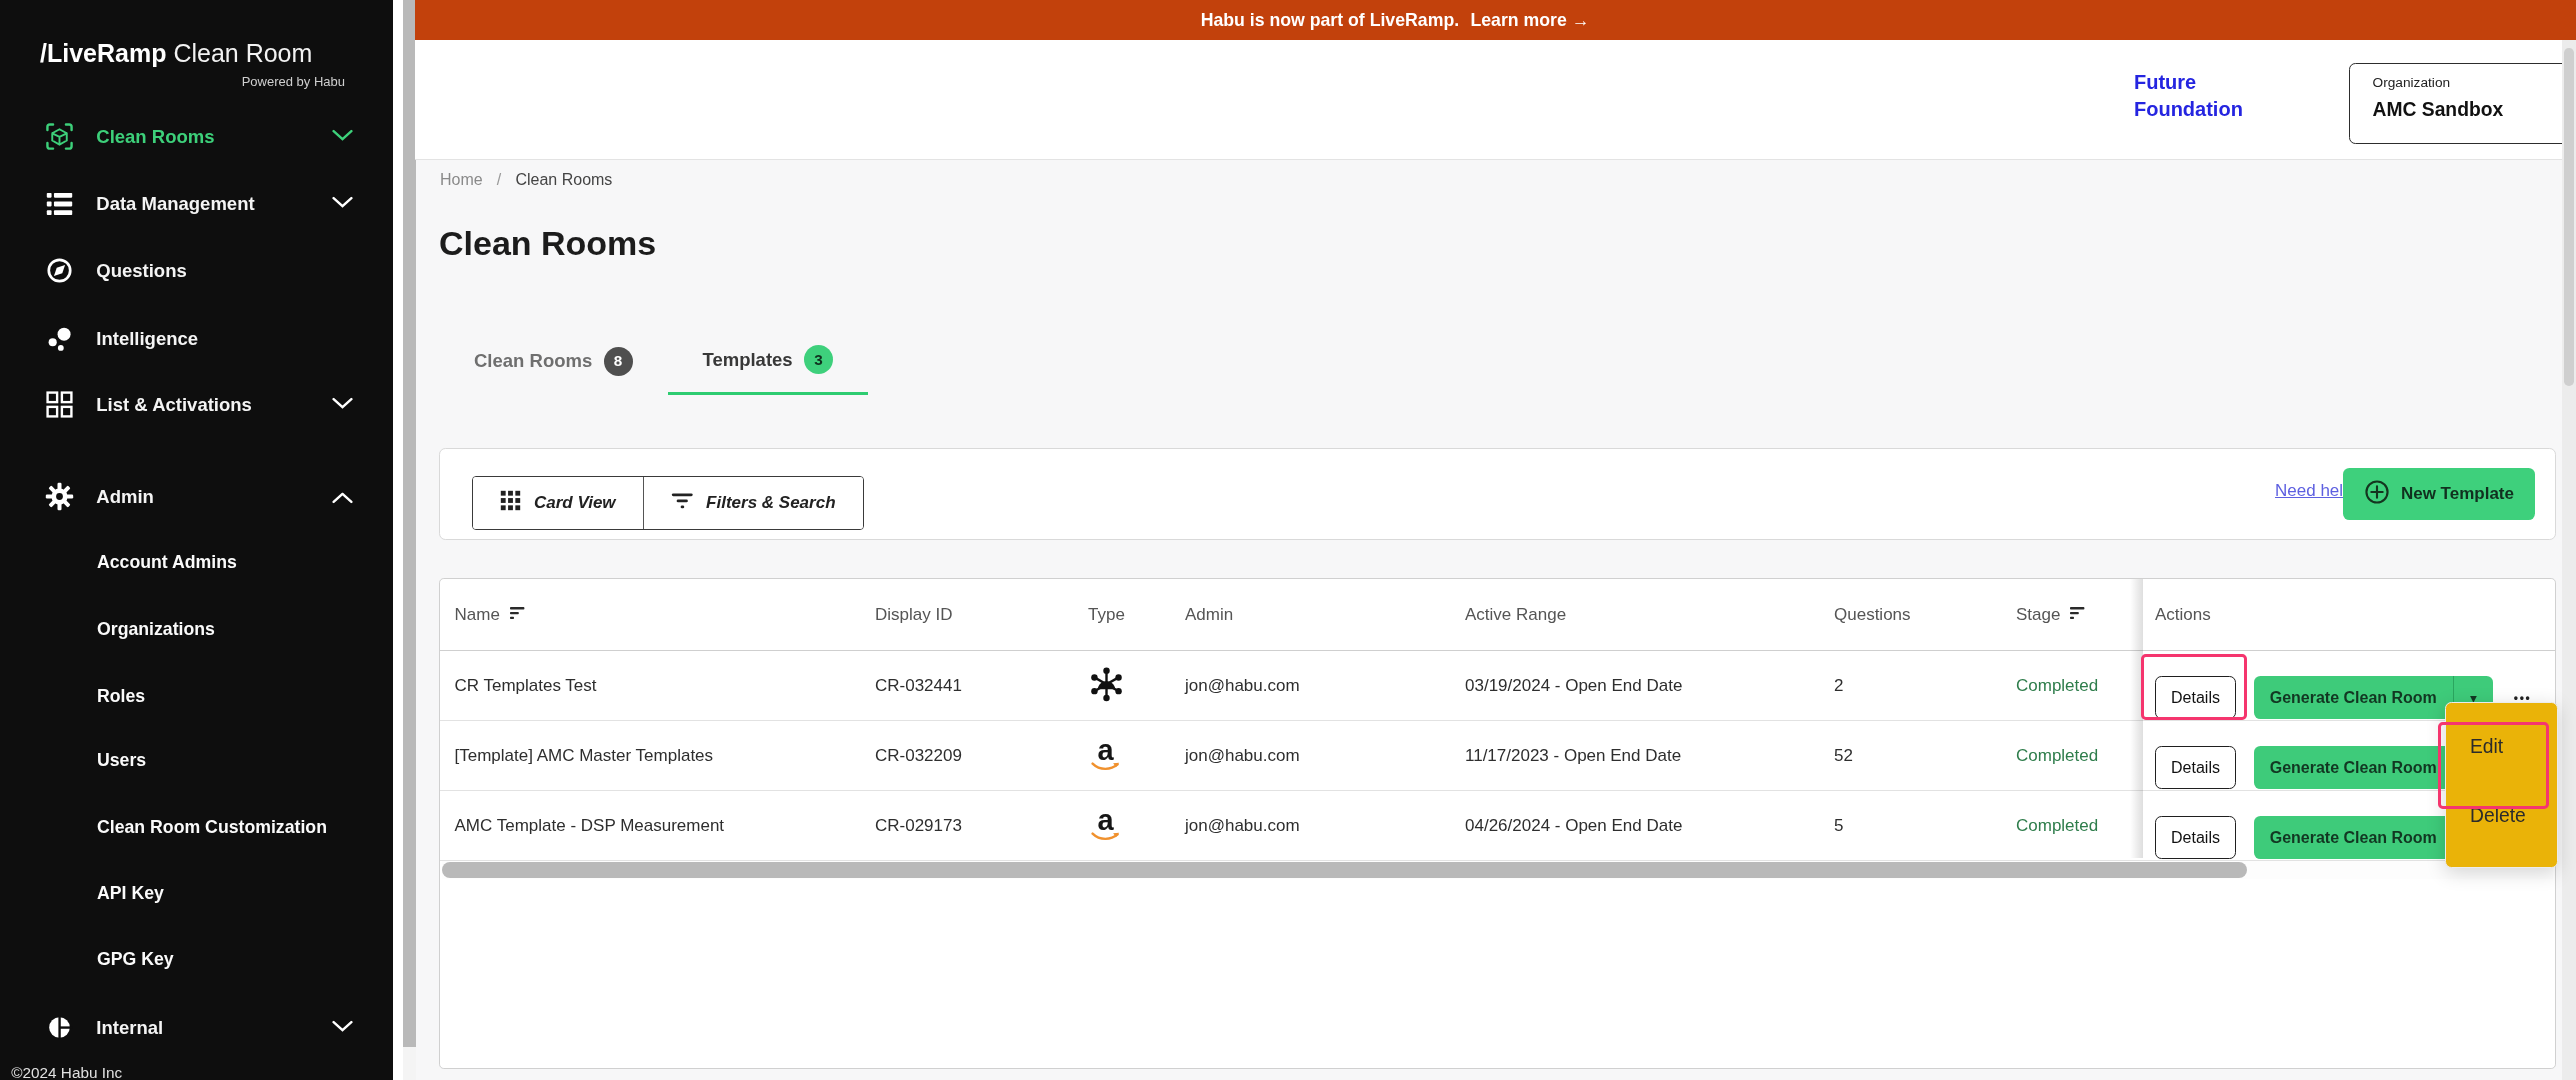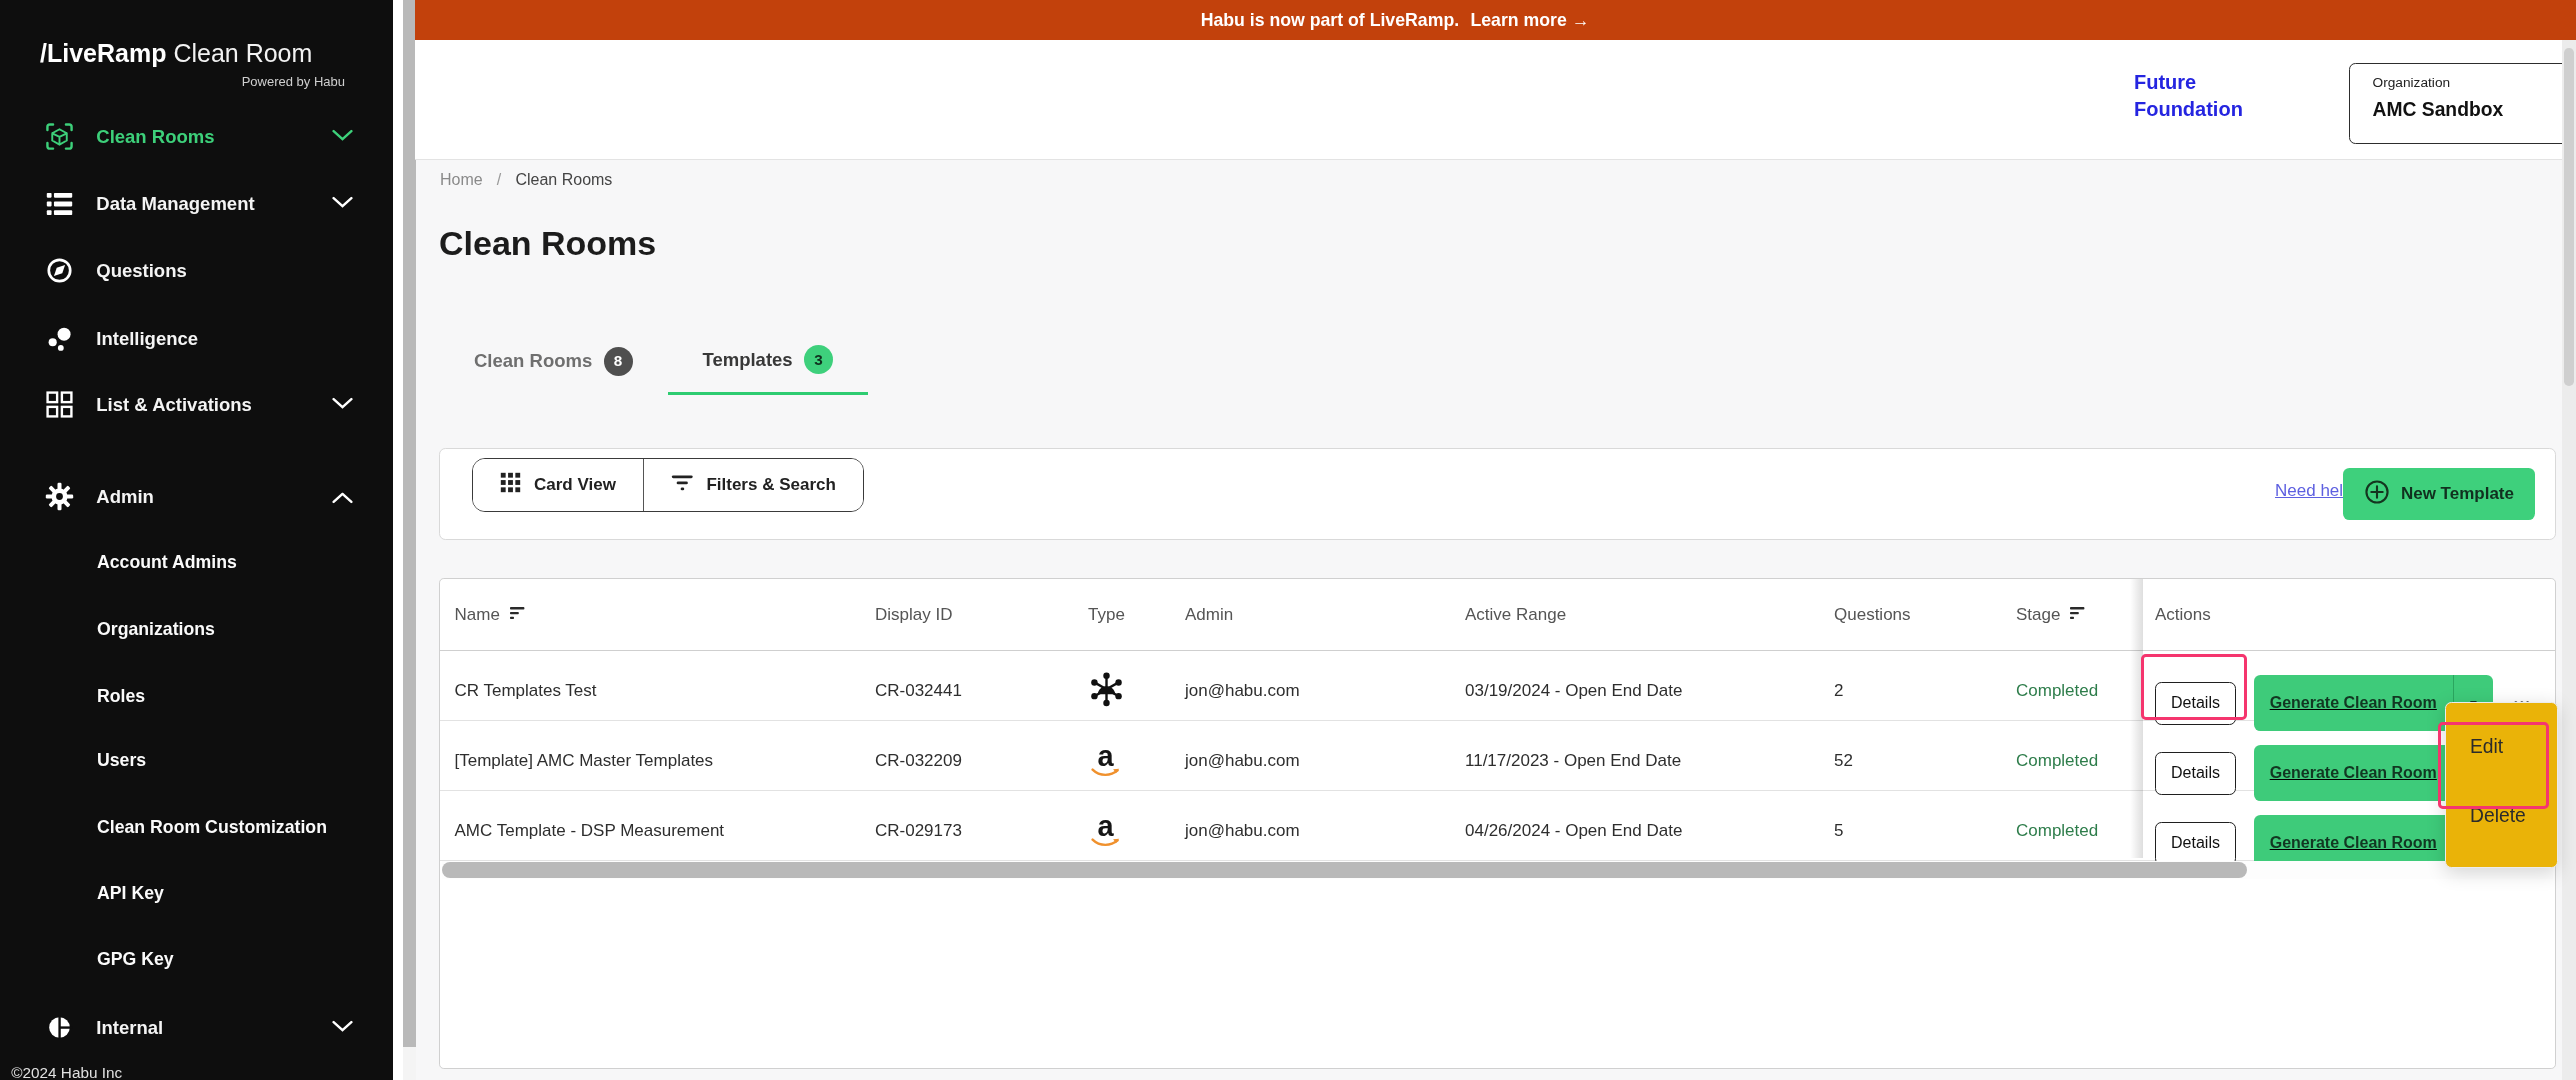--- a/index.html
+++ b/index.html
@@ -48,42 +48,42 @@
   .tab.active{border-bottom:3.2px solid #2ecc71;}
   .tab.active .tlabel{color:#383838;}
   .badge{width:29px;height:29px;border-radius:50%;display:flex;align-items:center;justify-content:center;
          font-size:15.3px;font-weight:700;}
   .badge.gray{background:#4f4f4f;color:#fff;}
   .badge.green{background:#3ed07c;color:#10301e;}
 
   
   .toolcard{position:absolute;left:439px;top:448px;width:2117px;height:92px;background:#fff;
             border:0.8px solid #d9d9d9;border-radius:6.4px;box-sizing:border-box;}
-  .btngroup{position:absolute;left:32px;top:9px;height:52px;display:flex;border:1.6px solid #3a3a3a;border-radius:13px;overflow:hidden;}
+  .btngroup{position:absolute;left:32px;top:27px;height:52px;display:flex;border:1.6px solid #3a3a3a;border-radius:4px;overflow:hidden;font-style:italic;}
   .gbtn{display:flex;align-items:center;gap:13px;padding:0 27px;background:#fff;cursor:pointer;font-size:17px;font-weight:600;color:#222;}
   .gbtn + .gbtn{border-left:1.2px solid #555;}
   .needhelp{position:absolute;right:193px;top:32px;font-size:17px;color:#5d5fe0;text-decoration:underline;cursor:pointer;}
   .newtpl{position:absolute;right:20px;top:19.3px;height:52px;padding:0 21px;border-radius:6.4px;background:#3ed07c;
           display:flex;align-items:center;gap:11.3px;cursor:pointer;}
   .newtpl span{font-size:17px;font-weight:700;color:#11301f;}
 
   
   .tablecard{position:absolute;left:439px;top:578px;width:2117px;height:491px;background:#fff;
              border:0.8px solid #d0d0d0;border-radius:4.8px;box-sizing:border-box;}
   .tgrid{display:grid;grid-template-columns:435px 213px 97px 280px 369px 182px 126px 413px;align-items:center;}
   .thead{height:71px;border-bottom:1.6px solid #cfcfcf;}
   .thead .hcell{font-size:17px;color:#555;display:flex;align-items:flex-start;gap:9.7px;}
   .trow{height:69px;border-bottom:0.8px solid #e2e2e2;}
   .tcell{font-size:17px;color:#2e2e2e;}
   .c-name{padding-left:14.5px;}
   .stage{color:#2e7d4b;}
   .acts{display:flex;align-items:center;padding-left:13px;margin-top:24px;}
   .detailsbtn{width:81px;height:43px;border:1.6px solid #1f1f1f;border-radius:6.4px;background:#fff;
               display:flex;align-items:center;justify-content:center;font-size:16px;color:#111;cursor:pointer;box-sizing:border-box;}
-  .genwrap{display:flex;margin-left:17.7px;border-radius:6.4px;overflow:hidden;height:56px;text-decoration:underline;}
+  .genwrap{display:flex;margin-left:17.7px;border-radius:6.4px;overflow:hidden;height:43px;}
   .genmain{background:#3ecb7a;display:flex;align-items:center;padding:0 16px;font-size:16px;font-weight:700;color:#123722;cursor:pointer;white-space:nowrap;}
   .genarrow{width:39px;background:#3ecb7a;border-left:1.2px solid #2aa65f;display:flex;align-items:center;justify-content:center;
             color:#123722;font-size:13.7px;cursor:pointer;}
   .more{margin-left:21px;font-size:12px;font-weight:800;letter-spacing:1.6px;color:#222;cursor:pointer;}
   .stickyshadow{position:absolute;left:2130px;top:579px;width:13px;height:279px;
                 background:linear-gradient(to left,rgba(0,0,0,0.13),rgba(0,0,0,0));pointer-events:none;}
   .hscroll{position:absolute;left:442px;top:861px;width:2111px;height:17.7px;background:#fdfdfd;}
   .hscroll .thumb{position:absolute;left:0;top:0.8px;width:1805px;height:16px;border-radius:8px;background:#b9b9b9;cursor:pointer;}
 
   

